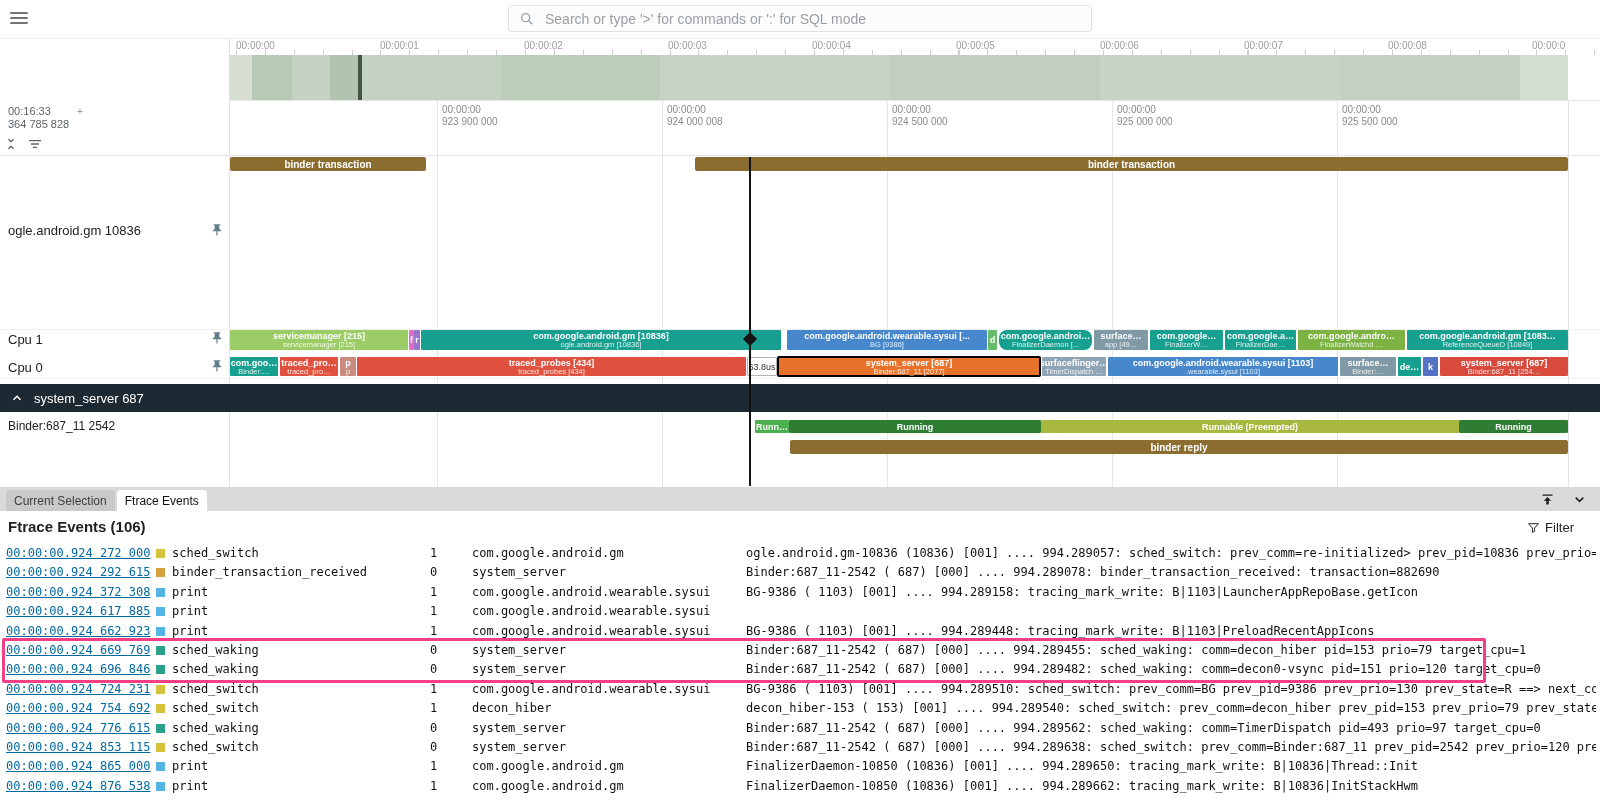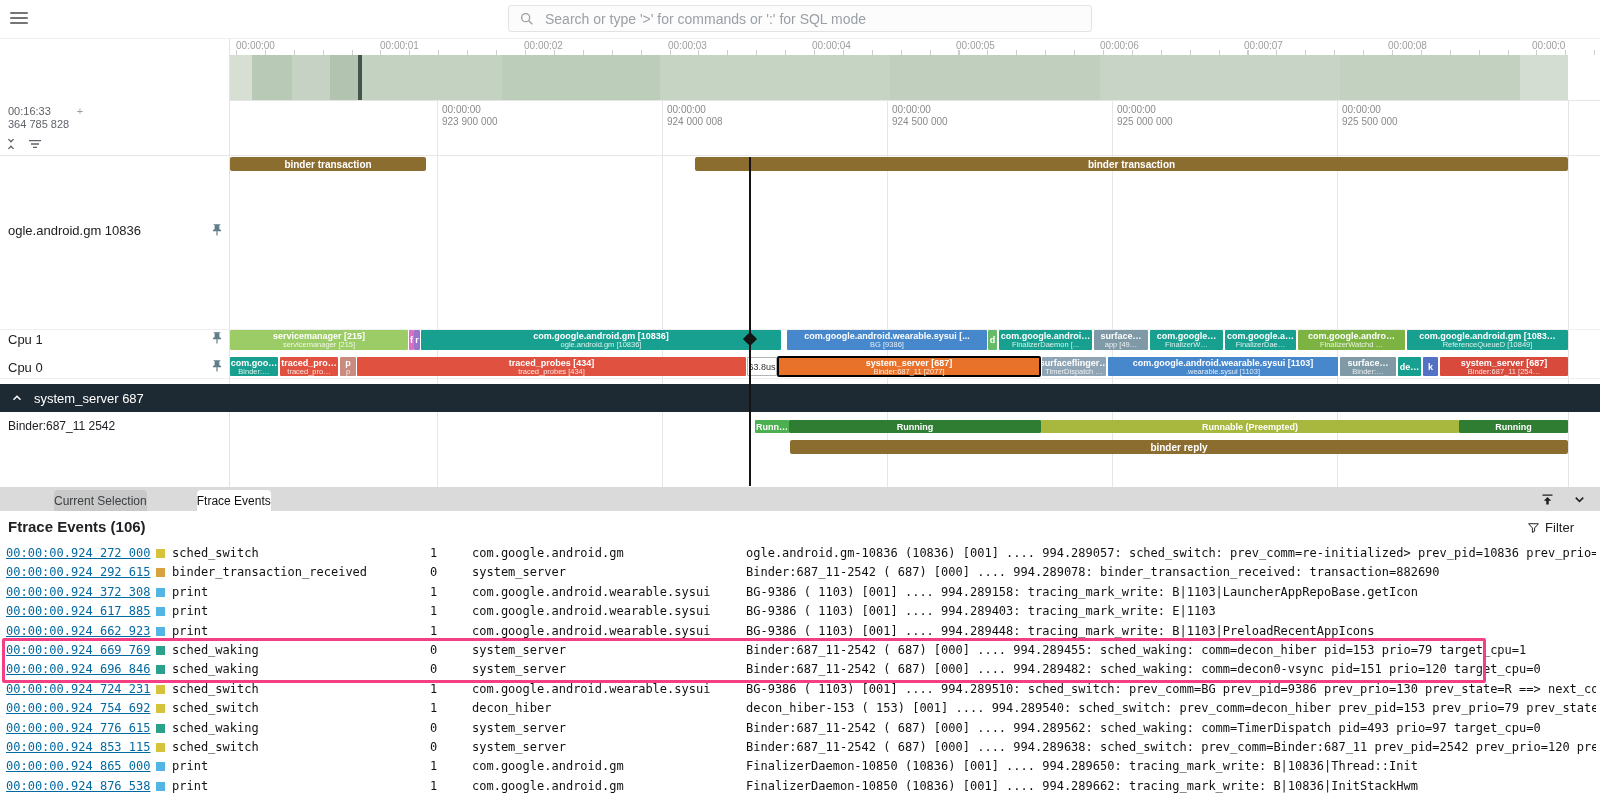--- a/index.html
+++ b/index.html
@@ -45,21 +45,21 @@
   .slice.measure{color:#333;background:#fff;border:1px solid #b3b3b3;box-sizing:border-box;}
   .slice.measure .t{color:#333;font-weight:normal;}
   .slice.selected{outline:2px solid #000;outline-offset:-1px;}
   .group-header{position:absolute;left:0;top:384px;width:1600px;height:28px;background:#1e2a33;color:#fff;display:flex;align-items:center;gap:10px;padding-left:10px;box-sizing:border-box;font-size:13px;z-index:4;cursor:pointer;}
   .selline{position:absolute;left:749px;top:157px;width:2px;height:329px;background:#141414;z-index:8;}
   .seldiamond{position:absolute;left:745px;top:334px;width:10px;height:10px;background:#141414;transform:rotate(45deg);z-index:9;}
 
   
   .bottom{position:absolute;left:0;top:487px;width:1600px;height:322px;background:#fff;z-index:10;}
   .tabbar{position:absolute;top:0;left:0;width:1600px;height:24px;background:#dadada;display:flex;align-items:flex-end;padding-left:6px;box-sizing:border-box;}
-  .tab{height:21px;padding:0 0;display:flex;align-items:center;font-size:12px;border-radius:4px 4px 0 0;margin-right:2px;color:#3c4043;background:#c9c9c9;cursor:pointer;white-space:nowrap;margin-left:48px;}
+  .tab{height:21px;padding:0 8px;display:flex;align-items:center;font-size:12px;border-radius:4px 4px 0 0;margin-right:2px;color:#3c4043;background:#c9c9c9;cursor:pointer;white-space:nowrap;}
   .tab.active{background:#fff;color:#111;}
   .tabbar-icons{position:absolute;right:12px;top:3px;display:flex;gap:14px;}
   .panel-header{position:absolute;top:24px;left:0;width:1600px;height:33px;background:#fff;}
   .panel-title{position:absolute;left:8px;top:7px;font-size:15px;font-weight:bold;color:#202124;}
   .filterbox{position:absolute;right:26px;top:9px;display:flex;align-items:center;gap:5px;font-size:13px;color:#202124;cursor:pointer;}
 
   .rows{position:absolute;top:57px;left:0;width:1600px;height:265px;overflow:hidden;background:#fff;}
   .frow{position:relative;height:19.4px;font-family:"DejaVu Sans Mono",monospace;font-size:12px;color:#111;}
   .frow span{white-space:pre;}
   .col-ts{position:absolute;left:6px;top:2px;color:#0369a1;text-decoration:underline;cursor:pointer;}
@@ -208,21 +208,21 @@
         <div class="t">com.google.android.gm [10836]</div>
         <div class="s">ogle.android.gm [10836]</div>
       </div>
       <div class="slice" style="left: 787px; width: 200px; background: rgb(71, 136, 204);">
         <div class="t">com.google.android.wearable.sysui [...</div>
         <div class="s">BG [9386]</div>
       </div>
       <div class="slice" style="left: 988px; width: 9px; background: rgb(102, 187, 106);">
         <div class="t">d</div>
       </div>
-      <div class="slice" style="left: 999px; width: 93px; background: rgb(23, 160, 143);">
+      <div class="slice" style="left: 999px; width: 93px; background: rgb(23, 160, 143); border-radius: 8px;">
         <div class="t">com.google.androi…</div>
         <div class="s">FinalizerDaemon [...</div>
       </div>
       <div class="slice" style="left: 1094px; width: 54px; background: rgb(127, 153, 166);">
         <div class="t">surface…</div>
         <div class="s">app [49…</div>
       </div>
       <div class="slice" style="left: 1150px; width: 73px; background: rgb(23, 160, 143);">
         <div class="t">com.google…</div>
         <div class="s">FinalizerW…</div>
@@ -364,21 +364,20 @@
           <span class="col-cpu">1</span>
           <span class="col-proc">com.google.android.wearable.sysui</span>
           <span class="col-args">BG-9386 ( 1103) [001] .... 994.289158: tracing_mark_write: B|1103|LauncherAppRepoBase.getIcon</span>
         </div>
         <div class="frow">
           <span class="col-ts">00:00:00.924 617 885</span>
           <span class="col-dot" style="background: rgb(83, 181, 227);"></span>
           <span class="col-name">print</span>
           <span class="col-cpu">1</span>
           <span class="col-proc">com.google.android.wearable.sysui</span>
-          <span class="col-args">BG-9386 ( 1103) [001] .... 994.289403: tracing_mark_write: E|1103</span>
         </div>
         <div class="frow">
           <span class="col-ts">00:00:00.924 662 923</span>
           <span class="col-dot" style="background: rgb(83, 181, 227);"></span>
           <span class="col-name">print</span>
           <span class="col-cpu">1</span>
           <span class="col-proc">com.google.android.wearable.sysui</span>
           <span class="col-args">BG-9386 ( 1103) [001] .... 994.289448: tracing_mark_write: B|1103|PreloadRecentAppIcons</span>
         </div>
         <div class="frow">

